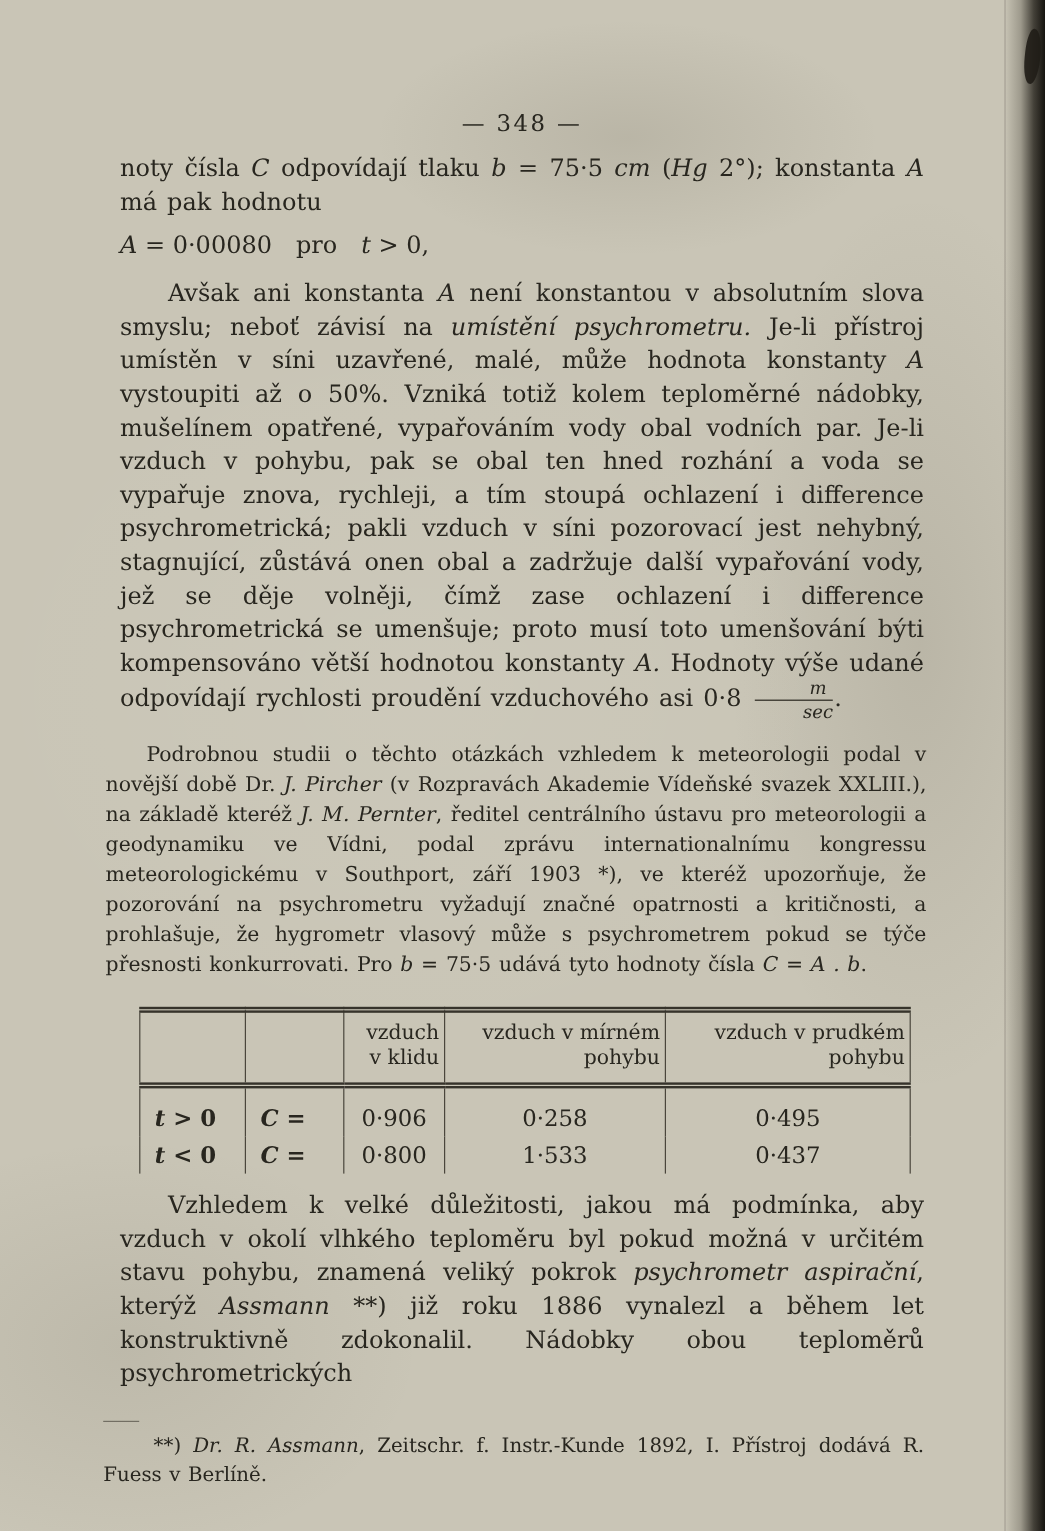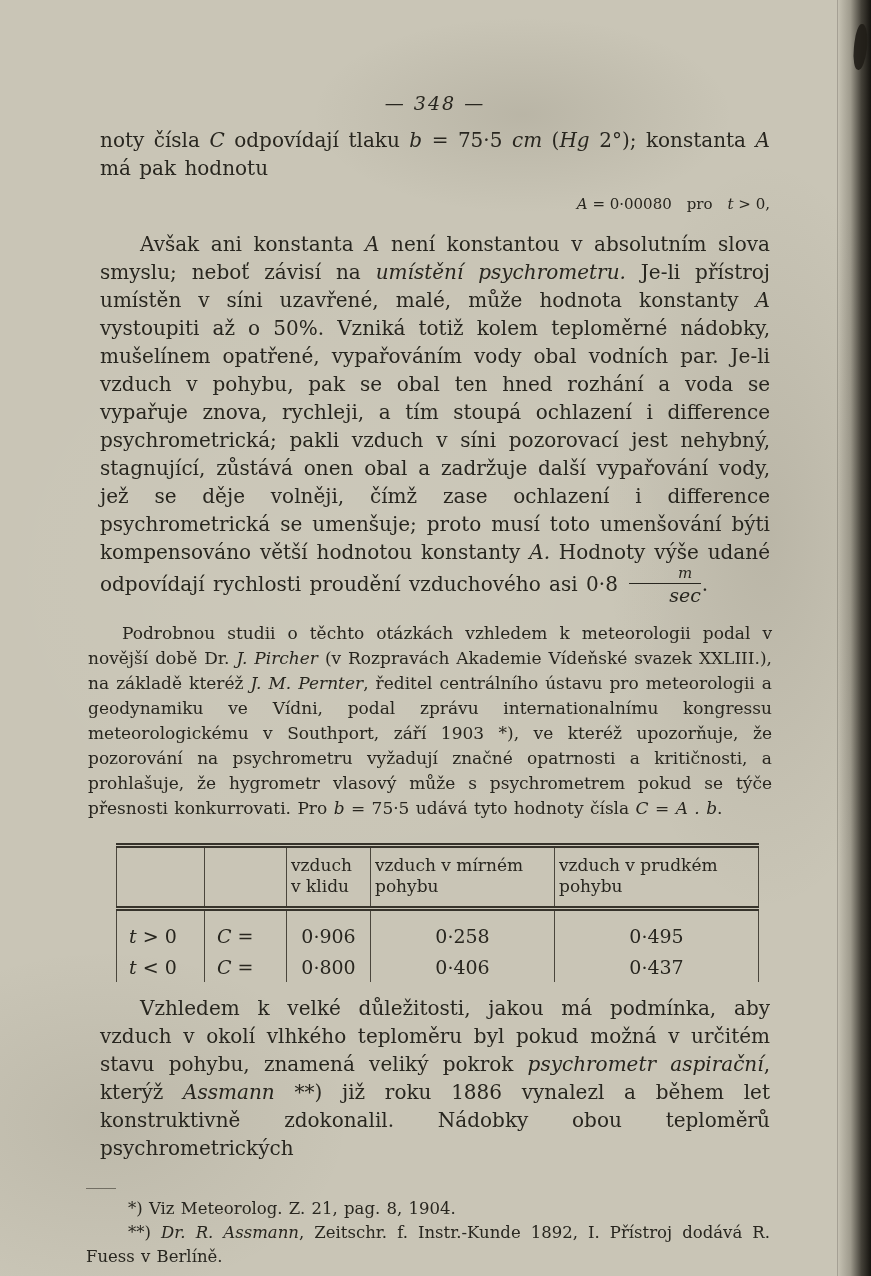--- a/index.html
+++ b/index.html
@@ -19,41 +19,41 @@
       radial-gradient(ellipse 500px 420px at 40% 45%, rgba(255,255,248,.06), transparent 75%);
   }
   .edge-right {
     position:absolute; top:0; right:0; width:34px; height:100%;
     background:linear-gradient(to right, rgba(56,52,42,0), rgba(56,52,42,.30) 40%, rgba(30,27,21,.78) 72%, #15130f 100%);
   }
   .edge-right-line { position:absolute; top:0; right:33px; width:1px; height:100%; background:rgba(40,37,30,.22); }
   .corner-mark { position:absolute; top:24px; right:4px; width:13px; height:46px; background:#201d17; border-radius:45% 55% 50% 50%; transform:rotate(6deg); opacity:.9; }
 
   .content { position:absolute; left:100px; top:92px; width:670px; }
-  .pageno { text-align:center; font-size:19px; letter-spacing:2px; margin-bottom:12px;font-style:italic; }
+  .pageno { text-align:center; font-size:19px; letter-spacing:2px; margin-bottom:12px; }
 
   p.body { font-size:20px; line-height:28px; text-align:justify; word-spacing:2px; }
   .indent { text-indent:40px; margin-top:12px; }
 
-  .formula { text-align:right; font-size:15px; line-height:27px; }
+  .formula { text-align:left; font-size:20px; line-height:27px; }
   .formula.f1 { margin-top:9px; }
 
   .it { font-style:italic; }
 
   .frac { display:inline-block; vertical-align:middle; text-align:center; font-style:italic; line-height:1; margin:0 1px 0 3px; }
   .frac .num { display:block; font-size:15px; padding:0 4px 2px; border-bottom:1px solid #28261f; }
-  .frac .den { display:block; font-size:19px; padding-top:2px; }
+  .frac .den { display:block; font-size:15px; padding-top:2px; }
 
   p.small { font-size:17px; line-height:25px; text-align:justify; margin:16px 0 2px -12px; width:684px; text-indent:34px; word-spacing:1px; }
 
   table.values { border-collapse:collapse; table-layout:fixed; width:642px; margin:22px 0 0 16px; border-top:5px double #36332b; }
-  table.values th { font-weight:normal; font-size:17px; line-height:21px; text-align:left; vertical-align:top; padding:7px 4px 9px; border-bottom:5px double #36332b; border-left:1px solid #4a463c; border-right:1px solid #4a463c; }
+  table.values th { font-weight:normal; font-size:17px; line-height:21px; text-align:right; vertical-align:top; padding:7px 4px 9px; border-bottom:5px double #36332b; border-left:1px solid #4a463c; border-right:1px solid #4a463c; }
   table.values td { font-size:19px; padding:5px 8px 4px; border-left:1px solid #4a463c; border-right:1px solid #4a463c; }
   table.values td.c { text-align:center;margin-left:24px; }
-  table.values td.l { padding-left:12px; }
+  table.values td.l { padding-left:12px;font-weight:bold; }
   table.values tbody tr:first-child td { padding-top:14px; }
 
   p.bottom { }
 
   .fnrule { width:30px; height:1px; background:rgba(50,46,38,.55); margin:26px 0 8px -14px; }
   .footnotes { font-size:16.5px; line-height:24px; margin-left:-14px; width:684px; }
   p.fn { text-indent:42px; text-align:justify; word-spacing:1px; }
 </style>
 </head>
 <body>
@@ -97,27 +97,26 @@
           <td class="l"><span class="it">t</span><span> &gt; 0</span></td>
           <td class="l"><span class="it">C</span><span> =</span></td>
           <td class="c"><span>0·906</span></td>
           <td class="c"><span>0·258</span></td>
           <td class="c"><span>0·495</span></td>
         </tr>
         <tr>
           <td class="l"><span class="it">t</span><span> &lt; 0</span></td>
           <td class="l"><span class="it">C</span><span> =</span></td>
           <td class="c"><span>0·800</span></td>
-          <td class="c"><span>0·406</span></td>
+          <td class="c"><span>1·533</span></td>
           <td class="c"><span>0·437</span></td>
         </tr>
       </tbody>
     </table>
 
   <p class="body indent bottom"><span>Vzhledem k velké důležitosti, jakou má podmínka, aby vzduch v okolí vlhkého teploměru byl pokud možná v určitém stavu pohybu, znamená veliký pokrok </span><span class="it">psychrometr aspirační</span><span>, kterýž </span><span class="it">Assmann</span><span> **) již roku 1886 vynalezl a během let konstruktivně zdokonalil. Nádobky obou teploměrů psychrometrických</span></p>
 
   <div class="fnrule"></div>
   <div class="footnotes">
-    <p class="fn"><span>*) Viz Meteorolog. Z. 21, pag. 8, 1904.</span></p>
     <p class="fn"><span>**) </span><span class="it">Dr. R. Assmann</span><span>, Zeitschr. f. Instr.-Kunde 1892, I. Přístroj dodává R. Fuess v Berlíně.</span></p>
   </div>
 
 </div>
 
 </body></html>

